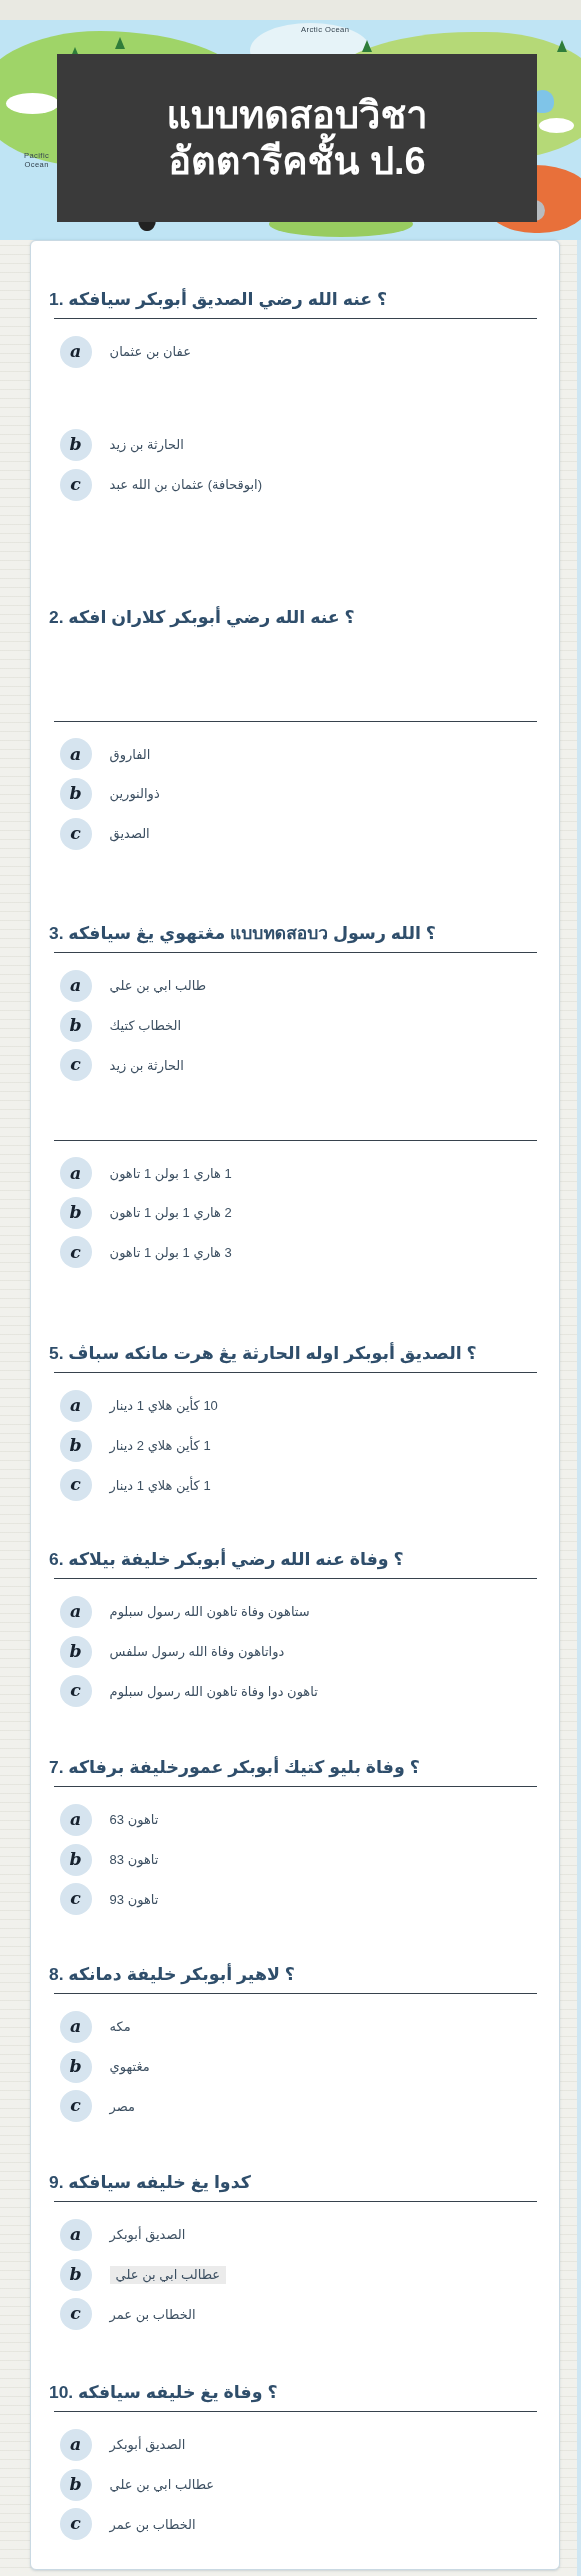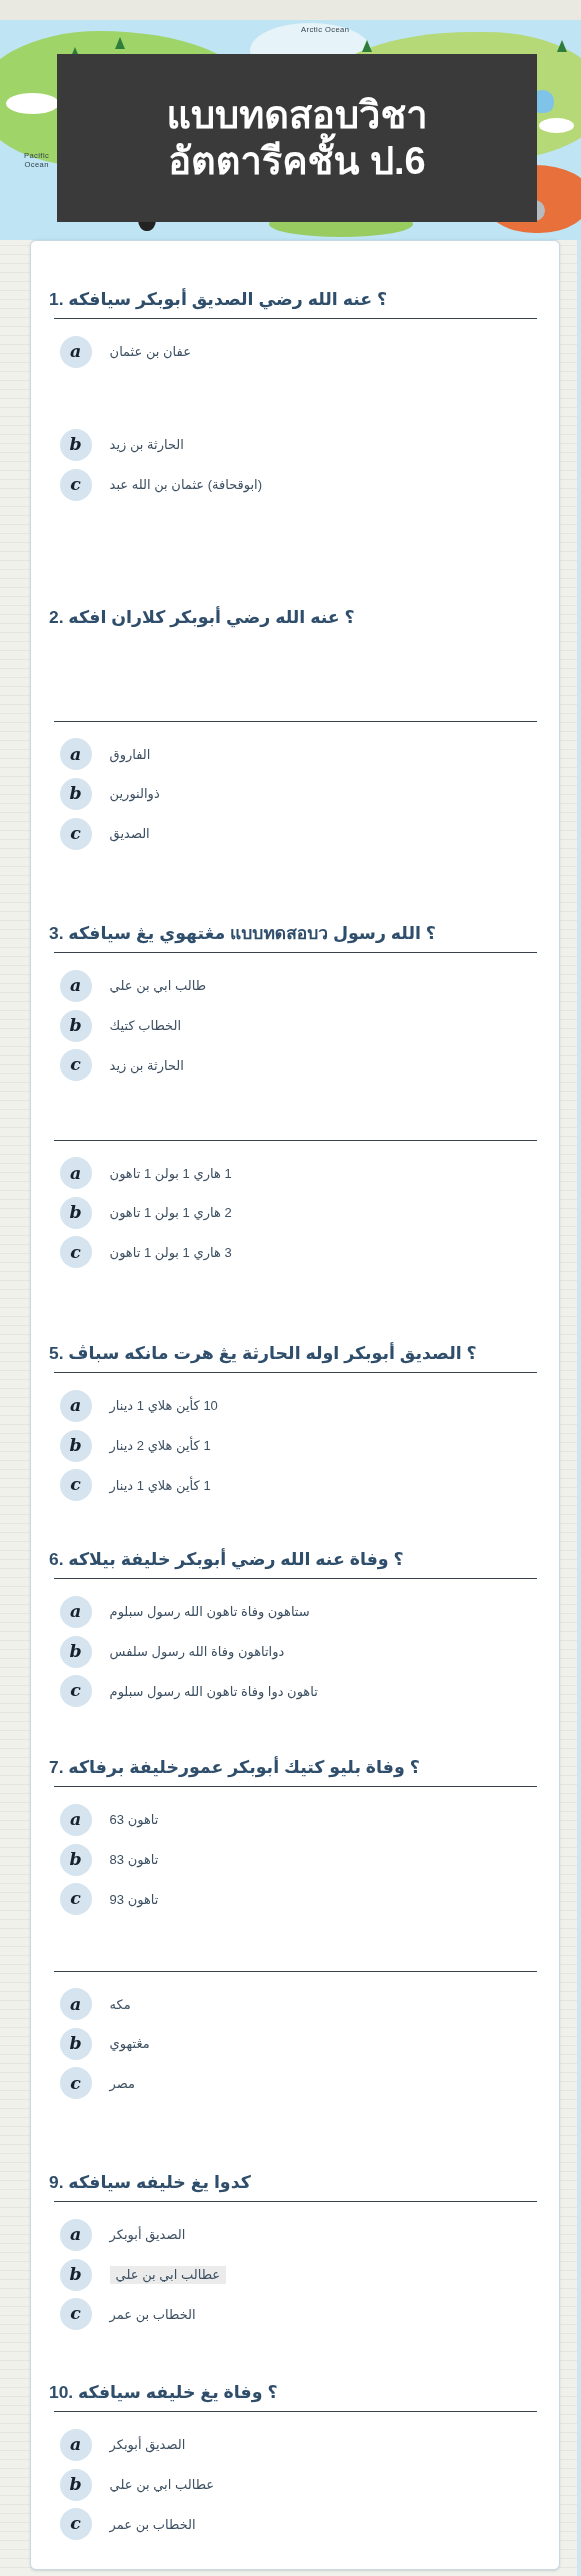--- a/index.html
+++ b/index.html
@@ -289,20 +289,21 @@
   </div>
           <div class="opt">
     <span class="badge">
               <i>c</i>
             </span>
     <span class="otext jawi"><bdi>93</bdi> <bdi>تاهون</bdi></span>
   </div>
         </div>
   </section>
       <section class="question">
+    <h3 class="qtext jawi"><bdi>8.</bdi> <bdi>دمانكه</bdi> <bdi>خليفة</bdi> <bdi>أبوبكر</bdi> <bdi>لاهير</bdi> <bdi>؟</bdi></h3>
     <div class="qline"></div>
     <div class="opts">
           <div class="opt">
     <span class="badge">
               <i>a</i>
             </span>
     <span class="otext jawi"><bdi>مكه</bdi></span>
   </div>
           <div class="opt">
     <span class="badge">

